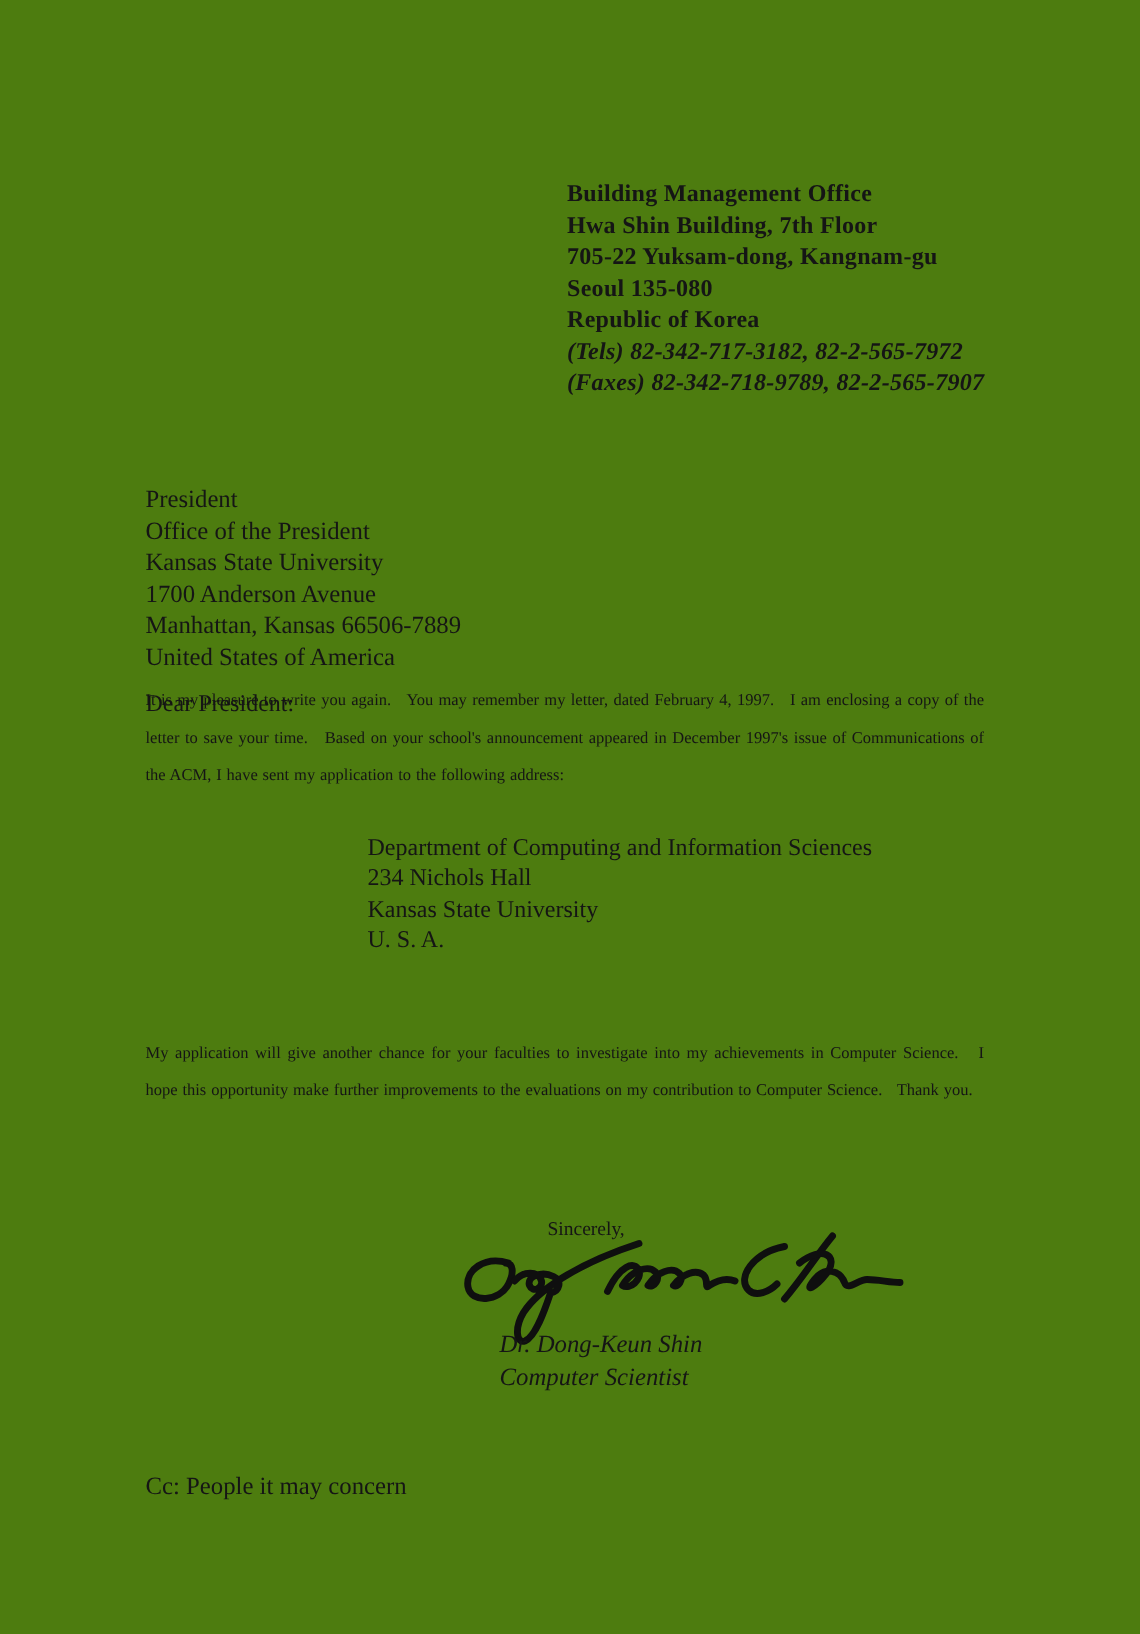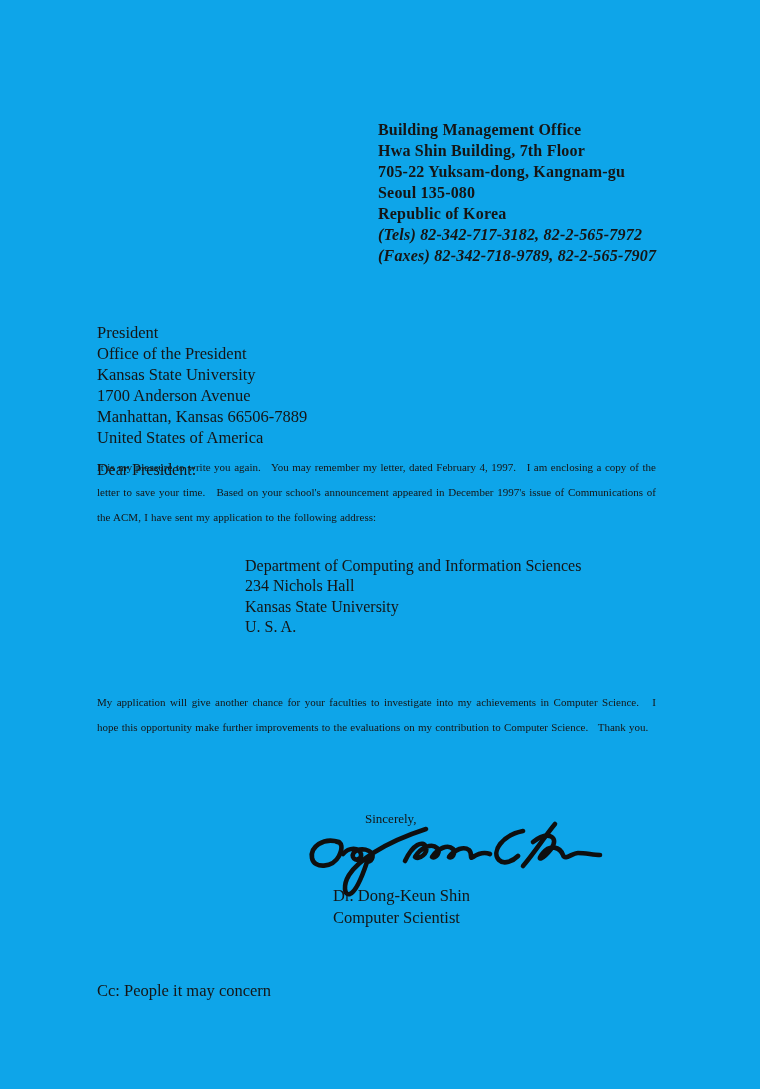--- a/index.html
+++ b/index.html
@@ -7,21 +7,21 @@
   body {
     background: #ffffff;
     font-family: "Liberation Serif", serif;
     color: #151515;
     position: relative;
     overflow: hidden;
   }
   .page {
     position: absolute;
     inset: 0;
-    background: #0ea5e9;
+    background: #4d7c0f;
   }
   .abs { position: absolute; }
 
   
   .sender {
     left: 378px; top: 119px;
     font-size: 16px; font-weight: bold;
     line-height: 21px;
     letter-spacing: 0.2px;
     white-space: nowrap;
@@ -69,20 +69,21 @@
 
   .signature-svg {
     left: 293px; top: 816px;
     width: 312px; height: 82px;
   }
 
   .signer {
     left: 333px; top: 885px;
     font-size: 16.5px; line-height: 21.5px;
     white-space: nowrap;
+    font-style: italic;
   }
 
   .cc {
     left: 97px; top: 981px;
     font-size: 16.5px; line-height: 20px;
     white-space: nowrap;
   }
 </style>
 </head>
 <body>

